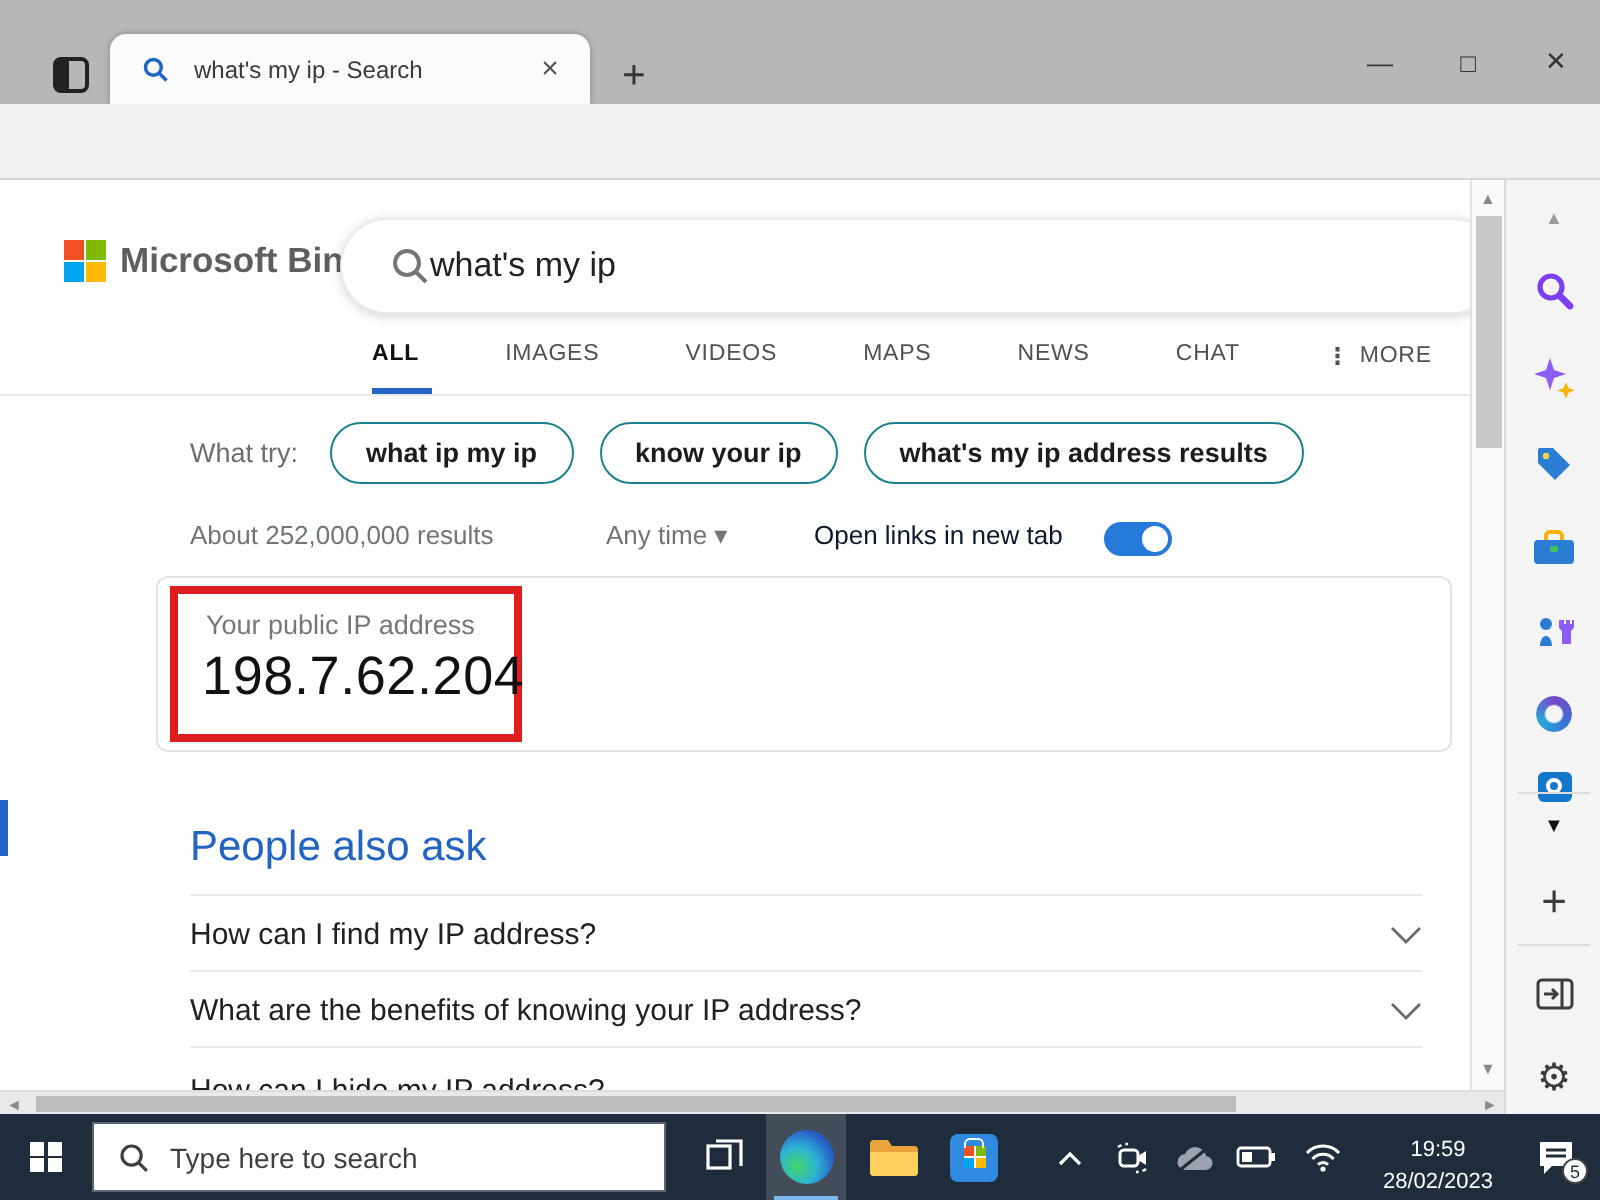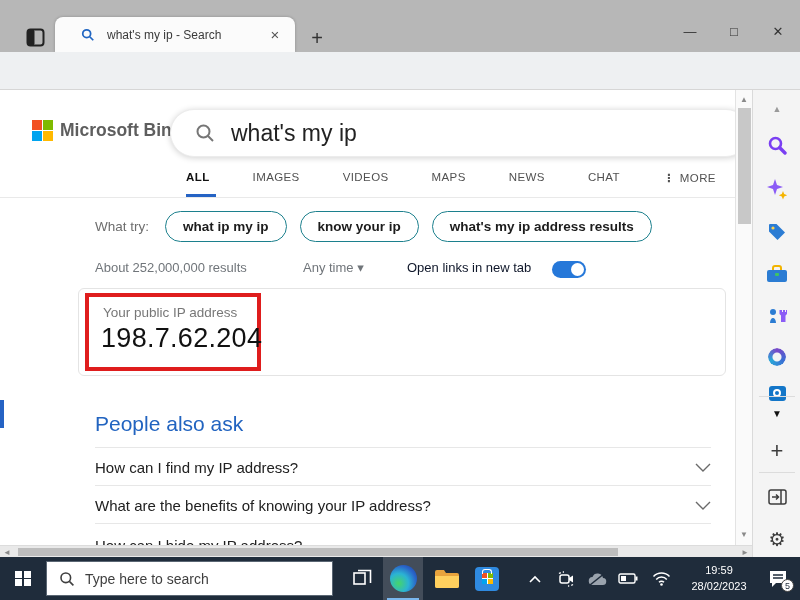--- a/index.html
+++ b/index.html
@@ -4,21 +4,21 @@
 <style>
   * { margin:0; padding:0; box-sizing:border-box; }
   html,body { width:800px; height:600px; overflow:hidden; }
   body { font-family:"Liberation Sans","DejaVu Sans",sans-serif; }
   .screen { position:relative; width:800px; height:600px; background:#fff; overflow:hidden; }
   .abs { position:absolute; }
 
   
   .tabbar { left:0; top:0; width:800px; height:52px; background:#b7b7b7; }
   .tab-actions-btn { left:21px; top:23px; width:28px; height:28px; display:flex; align-items:center; justify-content:center; border-radius:4px; cursor:pointer; }
-  .tab { left:55px; top:17px; width:240px; height:35px; background:#fbfbfb; border-radius:8px 8px 0 0; display:flex; align-items:center; padding:0 10px 0 26px; box-shadow:0 0 3px rgba(0,0,0,.25); }
+  .tab { left:55px; top:17px; width:240px; height:35px; background:#fbfbfb; border-radius:8px 8px 0 0; display:flex; align-items:center; padding:0 10px 0 16px; box-shadow:0 0 3px rgba(0,0,0,.25); }
   .tab-title { font-size:12px; color:#3a3a3a; margin-left:12px; flex:1; white-space:nowrap; overflow:hidden; }
   .tab-close { font-size:15px; color:#555; width:20px; height:20px; display:flex; align-items:center; justify-content:center; border-radius:4px; cursor:pointer; }
   .newtab-btn { left:303px; top:24px; width:28px; height:28px; font-size:20px; color:#333; display:flex; align-items:center; justify-content:center; font-weight:300; cursor:pointer; }
   .win-btn { top:16px; width:44px; height:30px; display:flex; align-items:center; justify-content:center; font-size:13px; color:#333; cursor:pointer; }
   .win-min { left:668px; } .win-max { left:712px; } .win-close { left:756px; }
 
   
   .toolbar { left:0; top:52px; width:800px; height:38px; background:#eef0f2; border-bottom:1px solid #d6d6d6; }
   .nav-btn { top:59px; width:26px; height:26px; display:flex; align-items:center; justify-content:center; color:#4a4a4a; cursor:pointer; }
   .back-btn { left:26px; font-size:19px; }
@@ -37,21 +37,21 @@
   .more-btn { left:768px; top:58px; width:28px; height:26px; display:flex; align-items:center; justify-content:center; font-size:15px; letter-spacing:1px; color:#333; font-weight:bold; cursor:pointer; }
 
   
   .content { left:0; top:90px; width:735px; height:455px; background:#fff; overflow:hidden; }
   .edge-indicator { left:0; top:310px; width:4px; height:28px; background:var(--accent-blue,#1f6fd6); }
   .bing-logo { left:32px; top:30px; display:flex; align-items:center; gap:7px; }
   .ms-squares { width:21px; height:21px; display:grid; grid-template-columns:10px 10px; grid-template-rows:10px 10px; gap:1px; }
   .ms-squares i { display:block; }
   .bing-logo-text { font-size:17.5px; font-weight:600; color:#5e5e5e; }
   .search-pill { left:170px; top:19px; width:580px; height:48px; border:1px solid #ececec; border-radius:24px; background:#fff; box-shadow:0 1px 6px rgba(0,0,0,.18); display:flex; align-items:center; padding-left:24px; }
-  .search-query { font-size:23px; color:#222; margin-left:16px; }
+  .search-query { font-size:17px; color:#222; }
   .nav-tabs { left:186px; top:81px; display:flex; gap:43px; font-size:11.5px; letter-spacing:.4px; color:#515151; }
   .nav-tab { cursor:pointer; white-space:nowrap; }
   .nav-tab.active { color:#111; font-weight:bold; }
   .more-tab { display:flex; gap:5px; align-items:center; }
   .all-underline { left:186px; top:104px; width:30px; height:3px; background:var(--accent-blue,#2563c4); }
   .tabs-divider { left:0; top:107px; width:735px; height:1px; background:#e9e9e9; }
   .alsotry { left:95px; top:121px; display:flex; align-items:center; gap:13px; }
   .alsotry-label { font-size:13.5px; color:#6d6d6d; margin-right:3px; }
   .try-pill { border:1px solid var(--teal,#1c808d); border-radius:17px; padding:7px 17px; font-size:13.5px; font-weight:bold; color:#1c1c1c; cursor:pointer; white-space:nowrap; }
   .meta-text { top:170px; font-size:13px; color:#70757a; }
@@ -96,21 +96,21 @@
   .taskview-btn { left:343px; top:0; width:38px; }
   .edge-btn { left:383px; top:0; width:40px; background:rgba(255,255,255,.16); }
   .edge-underline { left:387px; top:41px; width:32px; height:2px; background:#7ab7ee; }
   .edge-orb { width:27px; height:27px; border-radius:50%; background:radial-gradient(circle at 32% 68%,#45d56a 0%,#2bb3d4 38%,#2a64c9 68%,#17398f 100%); }
   .explorer-btn { left:428px; top:0; width:38px; }
   .store-btn { left:468px; top:0; width:38px; }
   .store-bag { width:24px; height:24px; background:#2f8ae0; border-radius:4px; display:flex; align-items:center; justify-content:center; position:relative; }
   .store-bag:before { content:""; position:absolute; top:2px; width:8px; height:4px; border:1.5px solid #fff; border-bottom:none; border-radius:3px 3px 0 0; }
   .store-flag { width:11px; height:11px; background:#fff; display:grid; grid-template-columns:5px 5px; grid-template-rows:5px 5px; gap:1px; padding:0; }
   .tray-btn { top:0; height:43px; display:flex; align-items:center; justify-content:center; cursor:pointer; }
-  .clock { left:681px; top:0; width:76px; height:43px; display:flex; flex-direction:column; align-items:center; justify-content:center; color:#fff; font-size:11px; line-height:1.45; cursor:default; }
+  .clock { left:681px; top:0; width:76px; height:43px; display:flex; flex-direction:column; align-items:center; justify-content:flex-end; color:#fff; font-size:11px; line-height:1.45; cursor:default; }
   .action-center { left:757px; top:0; width:42px; position:relative; }
   .ac-badge { position:absolute; right:5px; bottom:8px; width:13px; height:13px; border-radius:50%; background:#fff; border:1px solid #444; color:#1f2c3b; font-size:9px; display:flex; align-items:center; justify-content:center; }
 </style>
 </head>
 <body>
 
 <div class="screen">
 
   <div class="abs tabbar">
     <div class="abs tab-actions-btn">

